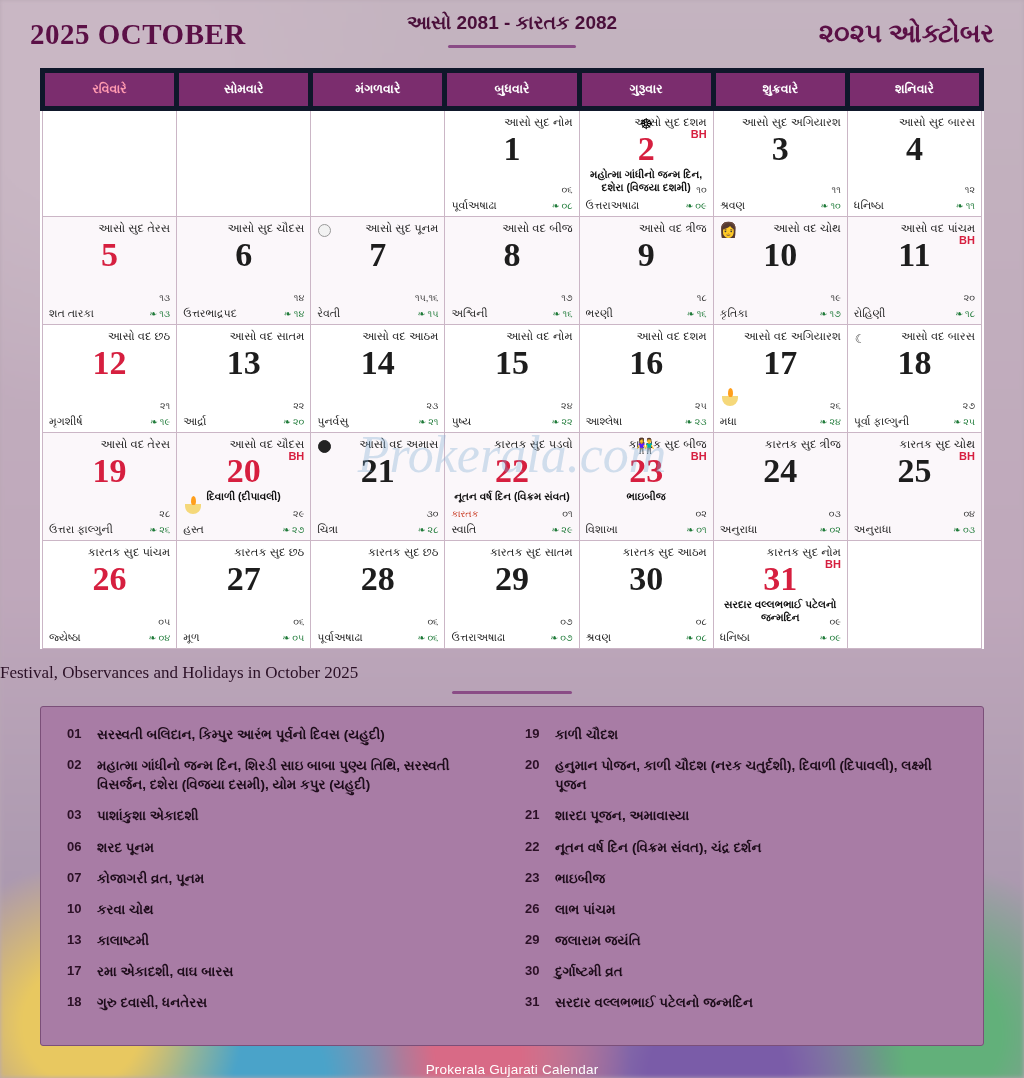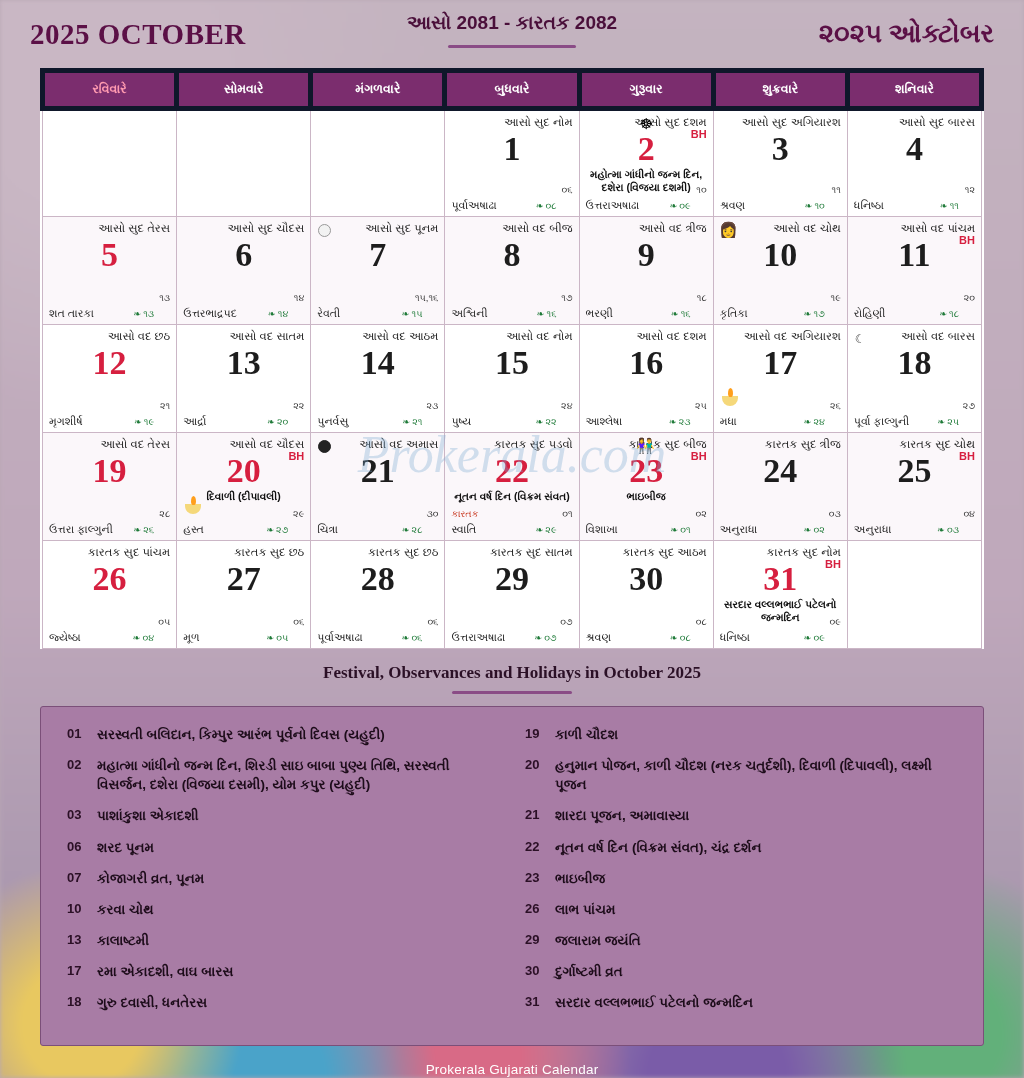--- a/index.html
+++ b/index.html
@@ -103,21 +103,21 @@
   }
   .nak {
     position:absolute; left:6px; bottom:4px;
     font-size:11px; color:#222;
   }
   .rnum {
     position:absolute; right:6px; bottom:20px;
     font-size:9.5px; color:#333;
   }
   .gnum {
-    position:absolute; right:22px; bottom:4px;
+    position:absolute; right:6px; bottom:4px;
     font-size:9.5px; color:#1e7a38;
   }
   .gnum .leaf { color:#1e7a38; margin-right:2px; }
   .moon {
     position:absolute; left:7px; top:7px;
     width:13px; height:13px; border-radius:50%;
     border:1px solid #999; background:#f2f2f2;
   }
   .moon.new { background:#222; border-color:#222; }
   .moon.wane {
@@ -145,23 +145,22 @@
     width:944px; height:420px;
     pointer-events:none; z-index:5;
     font-family:"Liberation Serif", serif;
     font-size:52px; color:rgba(120,170,210,.33);
     font-style:italic;
     display:flex; align-items:center; justify-content:center;
   }
 
   
   .fest-title {
-    text-align:center;
     font-family:"Liberation Serif", serif;
-    font-weight:bold; font-size:17px; color:#2b1026;
+    font-weight:normal; font-size:17px; color:#2b1026;
     margin-top:14px;
   }
   .fest-title .ul {
     display:block; width:120px;height:3px;background:#8a4c86;
     margin:8px auto 0;border-radius:2px;
   }
   .fest-box {
     margin:12px 40px 16px;
     background:#a87ca5;
     border:1px solid #7b4f79;

